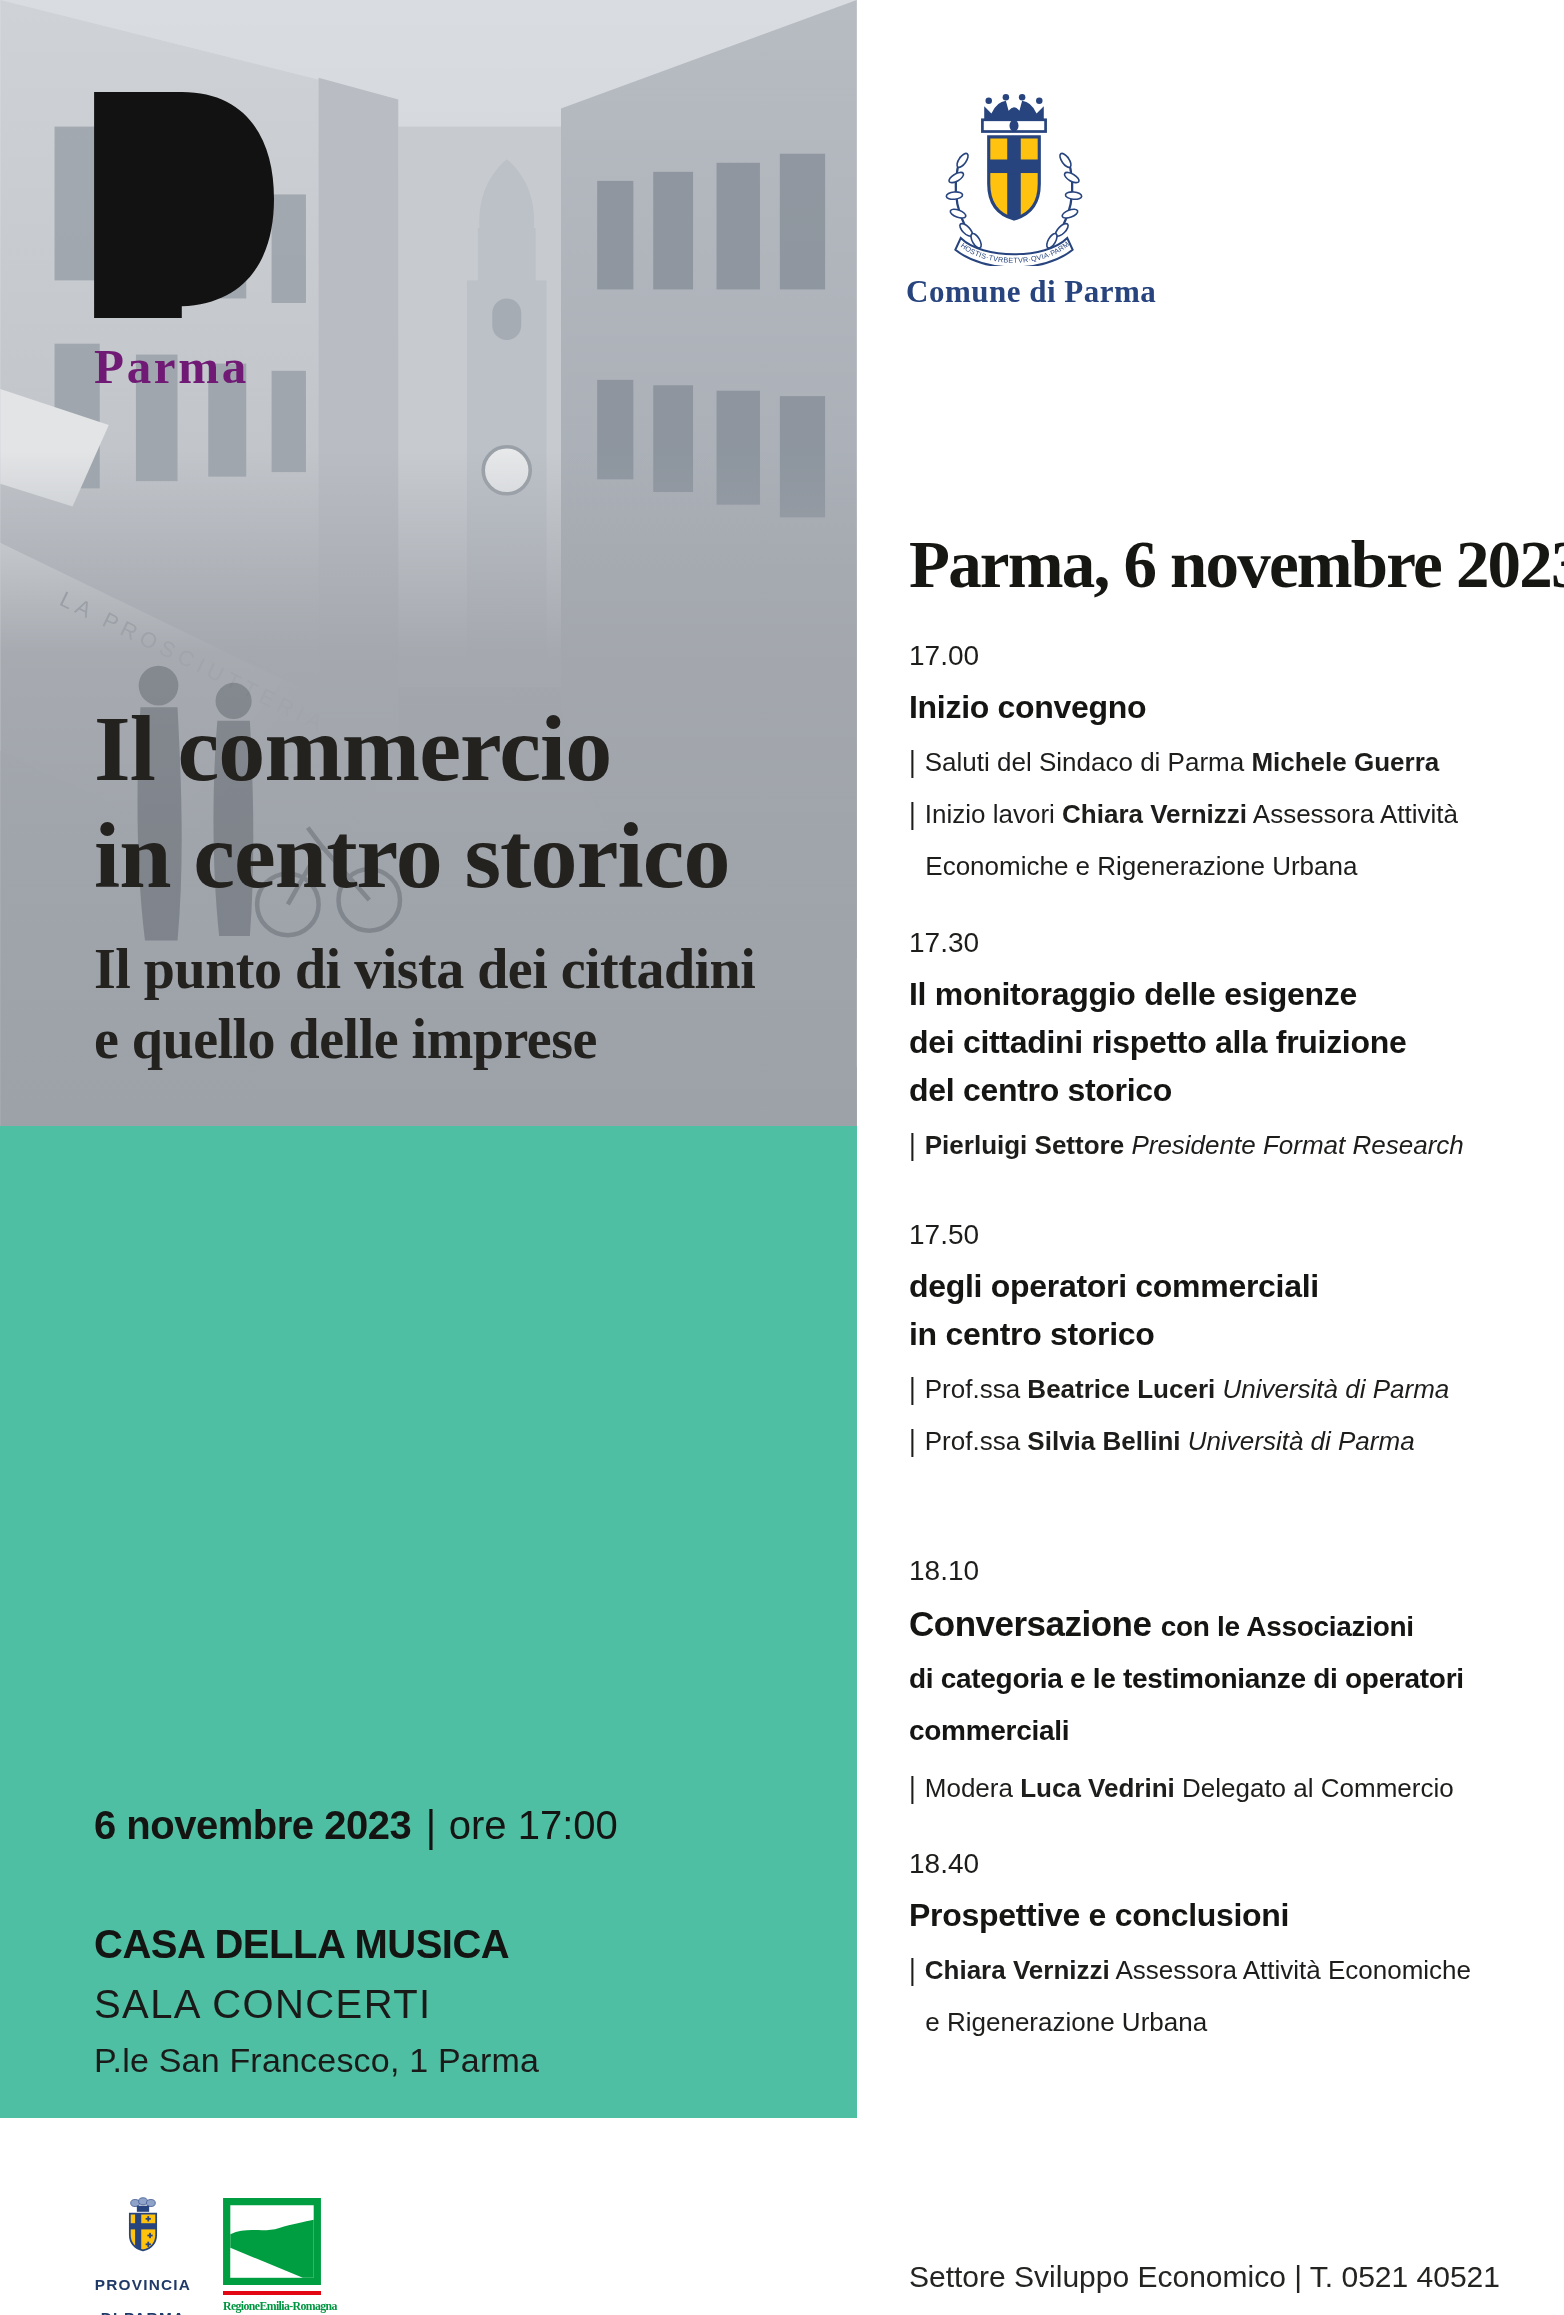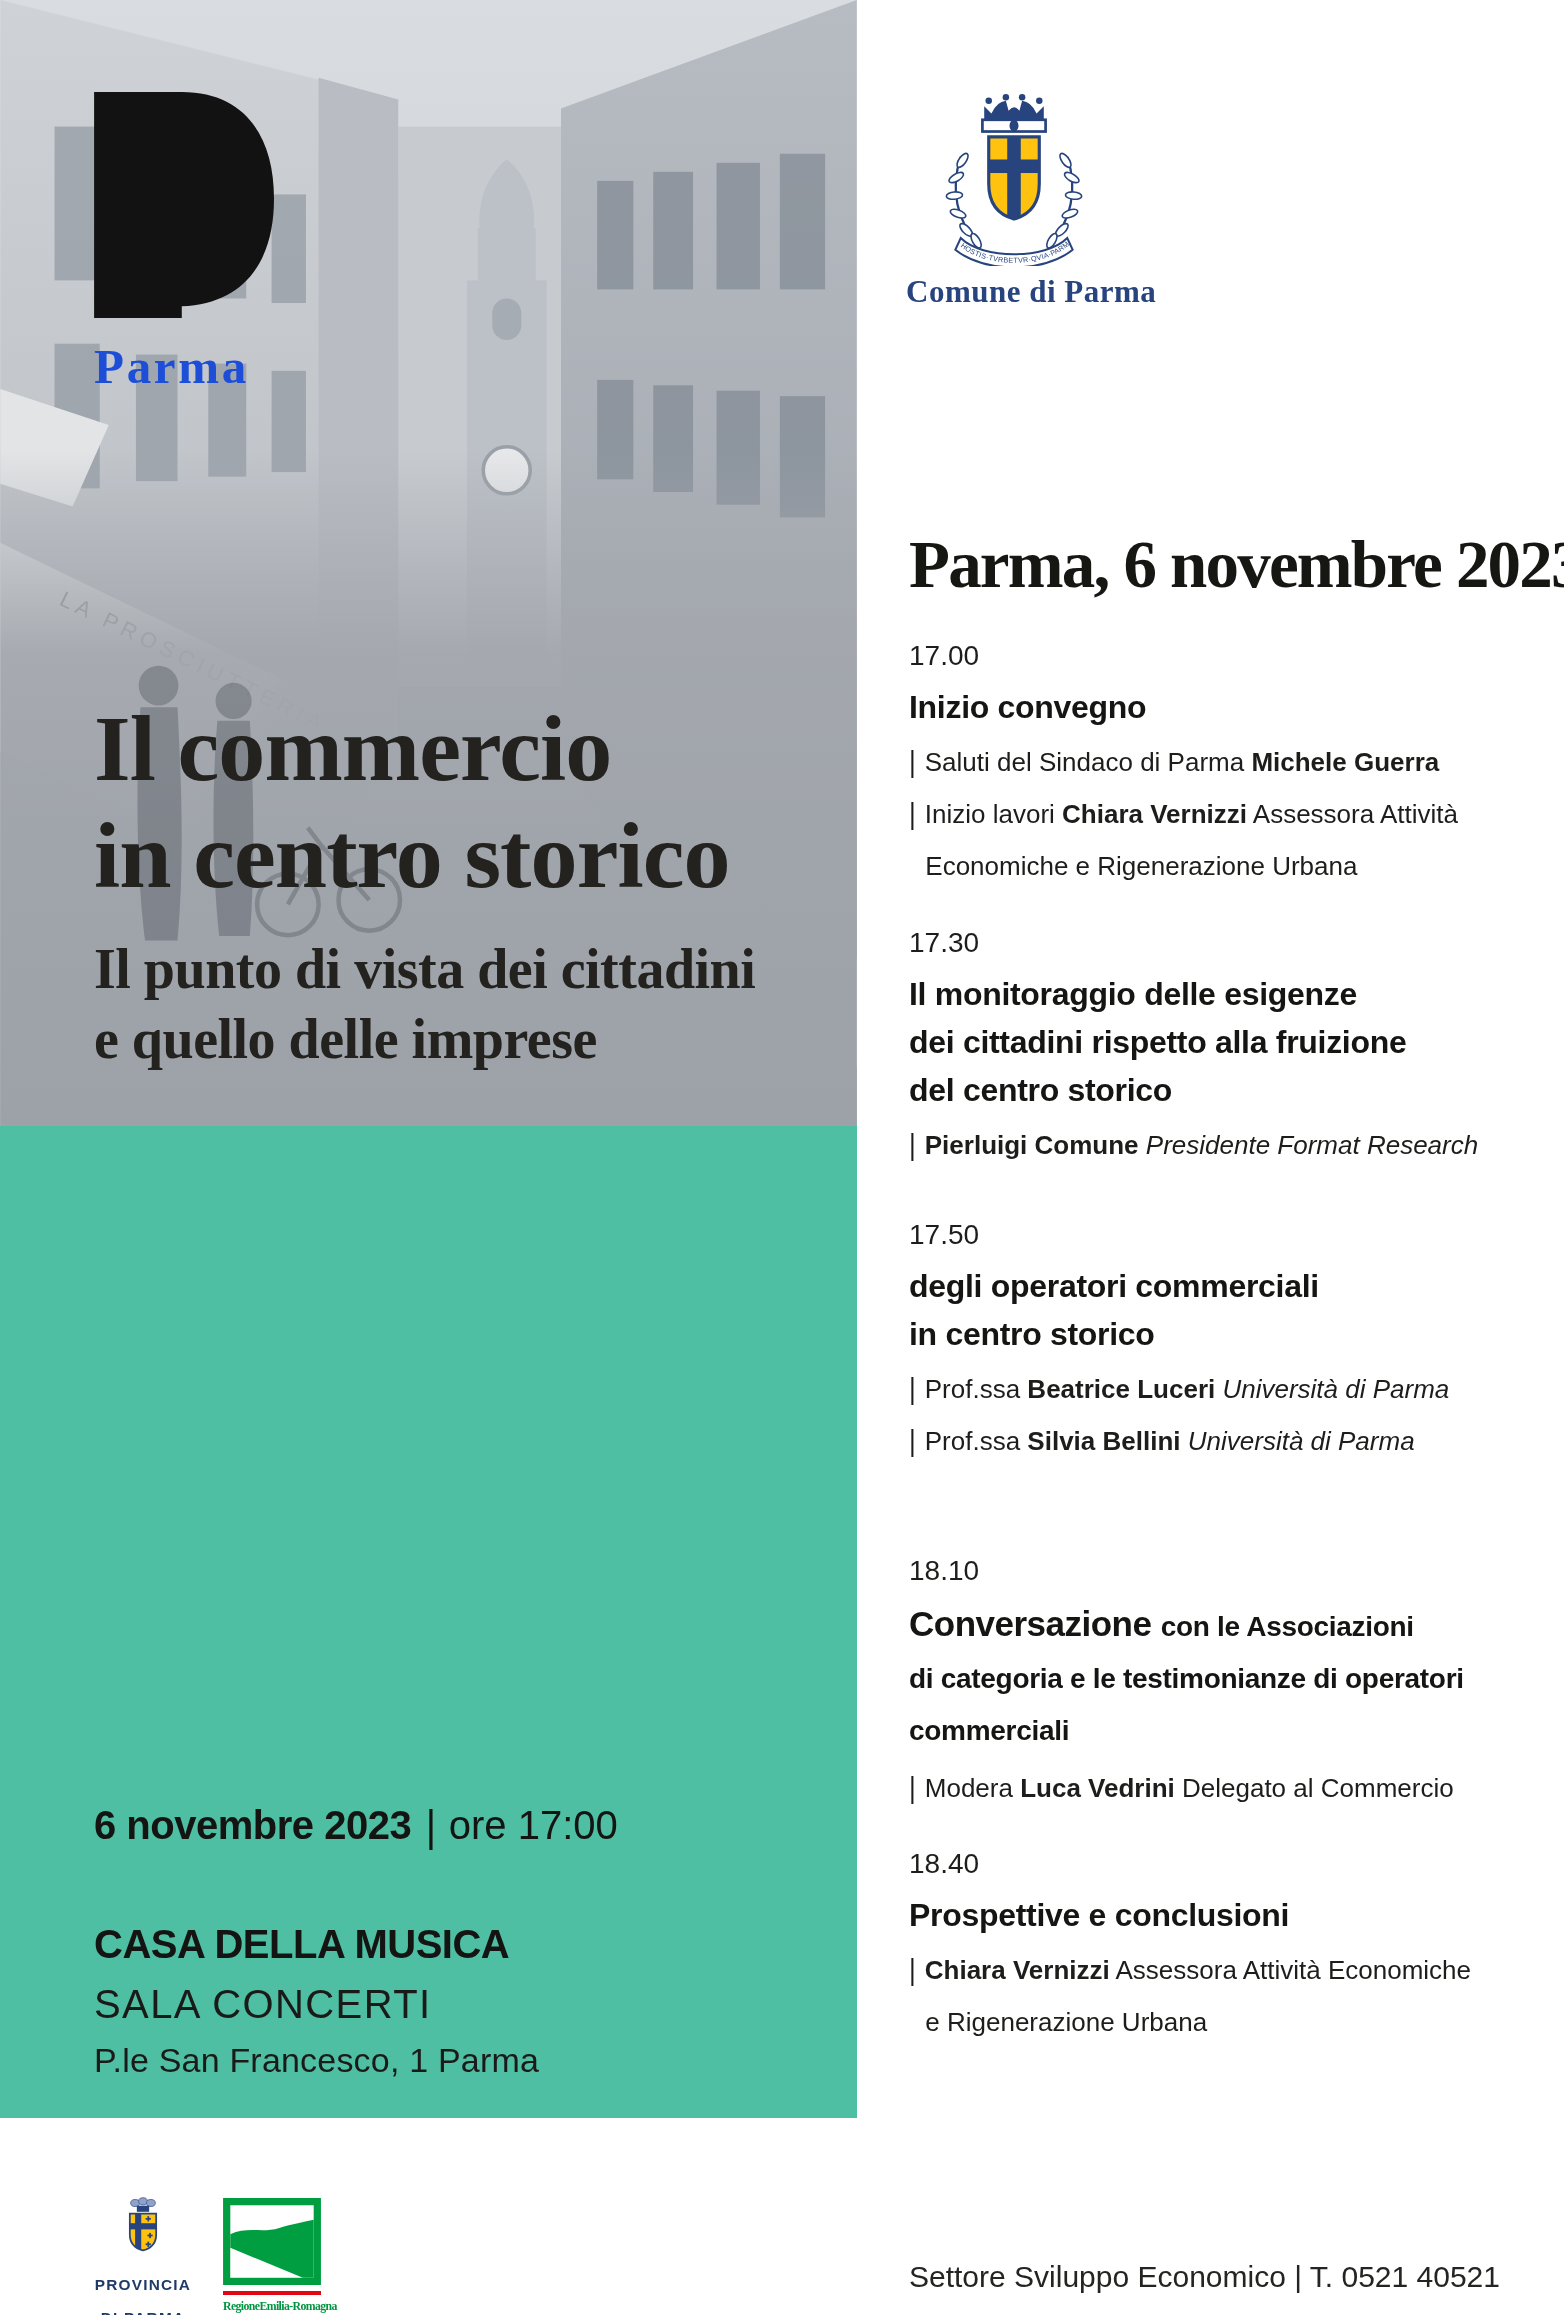--- a/index.html
+++ b/index.html
@@ -3,21 +3,21 @@
 <meta charset="utf-8">
 <style>
   html,body{margin:0;padding:0;background:#fff;}
   .poster{position:relative;width:1565px;height:2316px;background:#ffffff;overflow:hidden;
           font-family:"Liberation Sans",sans-serif;color:#1c1c1a;}
   
   .photo{position:absolute;left:0;top:0;width:857px;height:1126px;overflow:hidden;}
   .photo svg.scene{position:absolute;left:0;top:0;}
   .p-logo{position:absolute;left:94px;top:92px;width:181px;height:226px;}
   .wordmark{position:absolute;left:94px;top:338px;font-family:"Liberation Serif",serif;
-            font-weight:700;font-size:49px;letter-spacing:2.7px;color:#1d4ed8;}
+            font-weight:700;font-size:49px;letter-spacing:2.7px;color:#701a75;}
   .title-block{position:absolute;left:94px;top:695px;width:760px;}
   .title-line{font-family:"Liberation Serif",serif;font-weight:700;font-size:94px;
               line-height:107px;letter-spacing:-0.9px;color:#23221f;white-space:nowrap;}
   .subtitle-block{margin-top:25px;}
   .subtitle-line{font-family:"Liberation Serif",serif;font-weight:700;font-size:56px;
                  line-height:70px;letter-spacing:-0.5px;color:#23221f;white-space:nowrap;}
   
   .teal{position:absolute;left:0;top:1126px;width:857px;height:992px;}
   .date-row{position:absolute;left:94px;top:677px;font-size:40px;white-space:nowrap;color:#141412;}
   .date-row .d{font-weight:700;letter-spacing:-0.5px;}
@@ -233,21 +233,21 @@
           <div class="sp-line"><span class="rs-bar">|</span><span class="rs-r">Inizio lavori </span><span class="rs-b">Chiara Vernizzi</span><span class="rs-r"> Assessora Attività</span></div>
           <div class="sp-line"><span class="rs-ind">Economiche e Rigenerazione Urbana</span></div>
         </div>
       </div>
       <div class="section" style="top: 926px;">
         <div class="time">17.30</div>
         <div class="t-line"><span class="rs-t">Il monitoraggio delle esigenze</span></div>
         <div class="t-line"><span class="rs-t">dei cittadini rispetto alla fruizione</span></div>
         <div class="t-line"><span class="rs-t">del centro storico</span></div>
         <div class="sp-group">
-          <div class="sp-line"><span class="rs-bar">|</span><span class="rs-b">Pierluigi Comune</span><span class="rs-i"> Presidente Format Research</span></div>
+          <div class="sp-line"><span class="rs-bar">|</span><span class="rs-b">Pierluigi Settore</span><span class="rs-i"> Presidente Format Research</span></div>
         </div>
       </div>
       <div class="section" style="top: 1218px;">
         <div class="time">17.50</div>
         <div class="t-line"><span class="rs-t">degli operatori commerciali</span></div>
         <div class="t-line"><span class="rs-t">in centro storico</span></div>
         <div class="sp-group">
           <div class="sp-line"><span class="rs-bar">|</span><span class="rs-r">Prof.ssa </span><span class="rs-b">Beatrice Luceri</span><span class="rs-i"> Università di Parma</span></div>
           <div class="sp-line"><span class="rs-bar">|</span><span class="rs-r">Prof.ssa </span><span class="rs-b">Silvia Bellini</span><span class="rs-i"> Università di Parma</span></div>
         </div>

